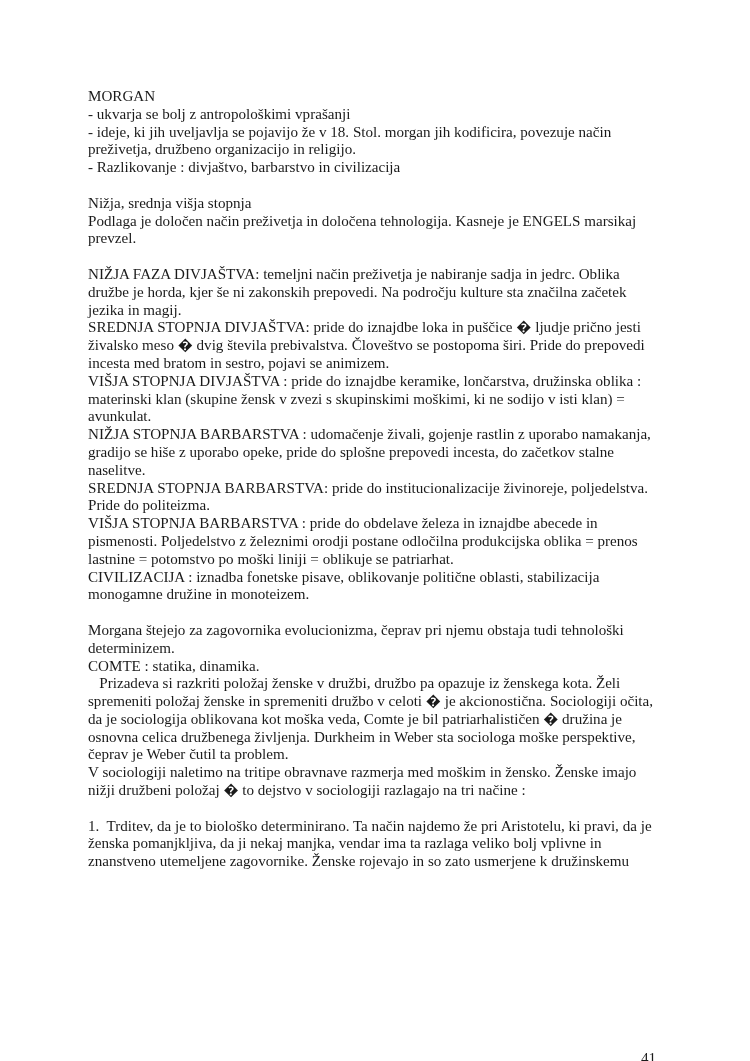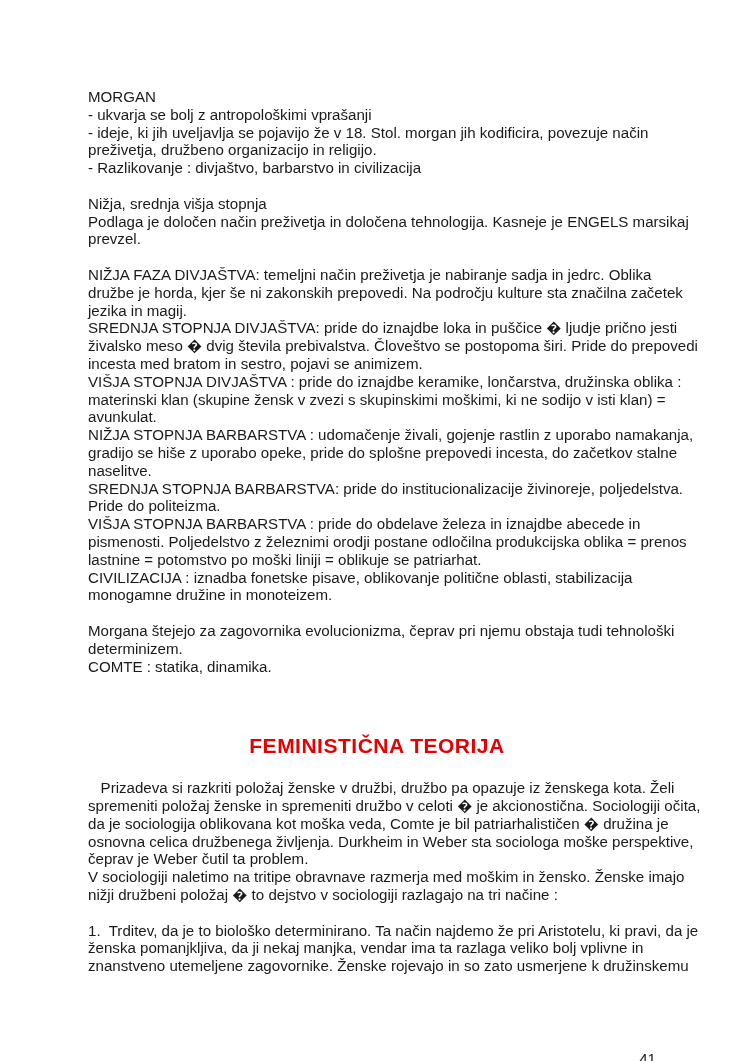--- a/index.html
+++ b/index.html
@@ -5,21 +5,21 @@
   html, body {
     margin: 0;
     padding: 0;
     background: #ffffff;
   }
   .page {
     position: relative;
     width: 750px;
     height: 1061px;
     background: #ffffff;
-    font-family: Liberation Sans, sans-serif;
+    font-family: Liberation Serif, serif;
     overflow: hidden;
     box-sizing: border-box;
     border-radius: 10px;
   }
   .content {
     padding: 88px 84px 0 88px;
   }
   .para {
     font-size: 15.1px;
     line-height: 17.8px;
@@ -75,21 +75,20 @@
 VIŠJA STOPNJA BARBARSTVA : pride do obdelave železa in iznajdbe abecede in
 pismenosti. Poljedelstvo z železnimi orodji postane odločilna produkcijska oblika = prenos
 lastnine = potomstvo po moški liniji = oblikuje se patriarhat.
 CIVILIZACIJA : iznadba fonetske pisave, oblikovanje politične oblasti, stabilizacija
 monogamne družine in monoteizem.
 
 Morgana štejejo za zagovornika evolucionizma, čeprav pri njemu obstaja tudi tehnološki
 determinizem.
 COMTE : statika, dinamika.</p>
 
-    <h1 class="doc-heading" style="color: rgb(230, 0, 0);">FEMINISTIČNA TEORIJA</h1>
 
     <p class="para">   Prizadeva si razkriti položaj ženske v družbi, družbo pa opazuje iz ženskega kota. Želi
 spremeniti položaj ženske in spremeniti družbo v celoti � je akcionostična. Sociologiji očita,
 da je sociologija oblikovana kot moška veda, Comte je bil patriarhalističen � družina je
 osnovna celica družbenega življenja. Durkheim in Weber sta sociologa moške perspektive,
 čeprav je Weber čutil ta problem.
 V sociologiji naletimo na tritipe obravnave razmerja med moškim in žensko. Ženske imajo
 nižji družbeni položaj � to dejstvo v sociologiji razlagajo na tri načine :
 
 1.  Trditev, da je to biološko determinirano. Ta način najdemo že pri Aristotelu, ki pravi, da je

